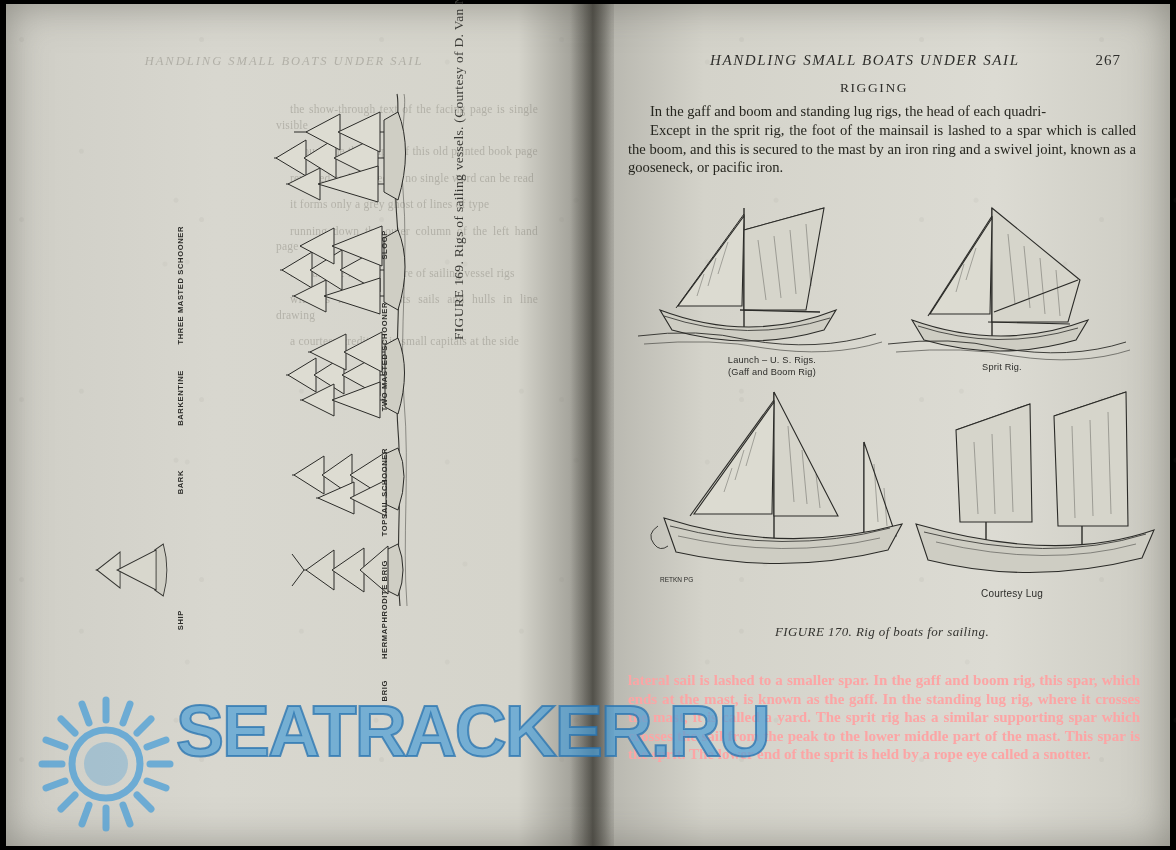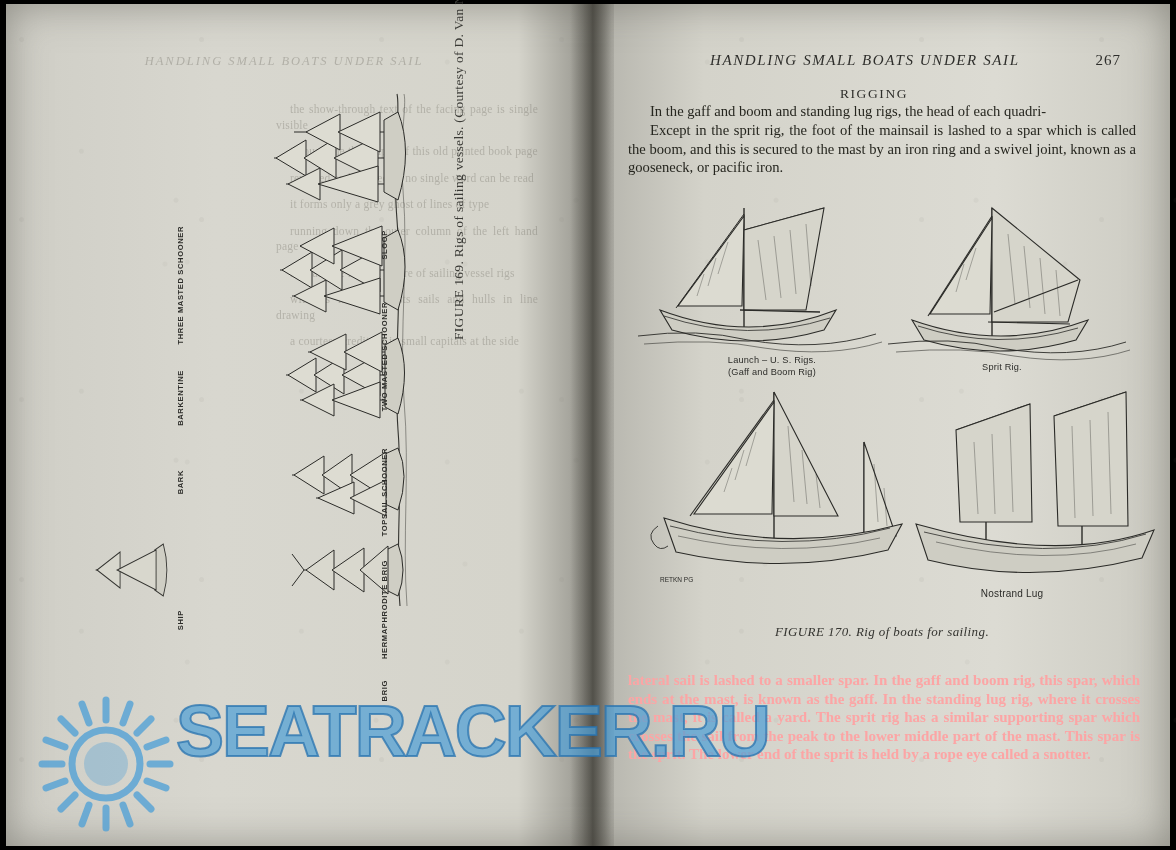--- a/index.html
+++ b/index.html
@@ -41,21 +41,21 @@
      transform-origin:left top;white-space:nowrap;font-size:13.5px;letter-spacing:.3px;color:#3a3a36;}
   .rig-label{position:absolute;font-size:7.6px;font-weight:bold;letter-spacing:.6px;
      color:#2c2c29;transform-origin:left top;white-space:nowrap;font-family:"Liberation Sans",sans-serif;}
 
   
   .right-page{position:absolute;left:614px;top:10px;width:548px;height:830px;}
   .run-head{position:absolute;left:96px;top:42px;font-style:italic;font-size:15px;
       letter-spacing:1.6px;color:#2e2e2b;}
   .page-no{position:absolute;right:41px;top:42px;font-size:15px;color:#2e2e2b;letter-spacing:1px;}
   .sec-head{position:absolute;left:0;top:70px;width:520px;text-align:center;
-      font-size:13.5px;letter-spacing:1.6px;color:#2e2e2b;margin-top:6px;}
+      font-size:13.5px;letter-spacing:1.6px;color:#2e2e2b;}
   .body-top{position:absolute;left:14px;top:92px;width:508px;font-size:14.6px;
       line-height:18.4px;text-align:justify;color:#26261f;}
   .body-top p{margin:0;}
   .body-top p+p{margin-top:1px;}
   .indent{text-indent:22px;}
   .fig170-cap{position:absolute;left:14px;top:614px;width:508px;text-align:center;
       font-size:13px;letter-spacing:.4px;color:#33332f;font-style:italic;}
   .body-bot{position:absolute;left:14px;top:646px;width:512px;font-size:15px;
       line-height:18.6px;text-align:justify;color:#fca5a5;font-weight:bold;}
   .fig170{position:absolute;left:10px;top:180px;width:516px;height:430px;}
@@ -288,21 +288,21 @@
           <g stroke-width=".45" opacity=".75">
             <path d="M92,56 l4,72 M110,48 l3,80 M128,40 l3,86"></path>
             <path d="M190,40 l3,92 M208,34 l3,96 M226,26 l3,102"></path>
           </g>
         </g>
       </svg>
 
       <div class="cap-s" style="left:58px;top:165px;width:180px;">Launch – U. S. Rigs.</div>
       <div class="cap-s" style="left:58px;top:177px;width:180px;">(Gaff and Boom Rig)</div>
       <div class="cap-s" style="left:318px;top:172px;width:120px;">Sprit Rig.</div>
-      <div class="cap-s" style="left:318px;top:398px;width:140px;font-size:10px;">Nostrand Lug</div>
+      <div class="cap-s" style="left:318px;top:398px;width:140px;font-size:10px;">Courtesy Lug</div>
     </div>
 
     <div class="fig170-cap">FIGURE 170. Rig of boats for sailing.</div>
 
     <div class="body-bot">
       <p>lateral sail is lashed to a smaller spar. In the gaff and boom rig, this spar, which ends at the mast, is known as the gaff. In the standing lug rig, where it crosses the mast, it is called a yard. The sprit rig has a similar supporting spar which crosses the sail from the peak to the lower middle part of the mast. This spar is the sprit. The lower end of the sprit is held by a rope eye called a snotter.</p>
     </div>
   </div>
 
   <div class="wm">

